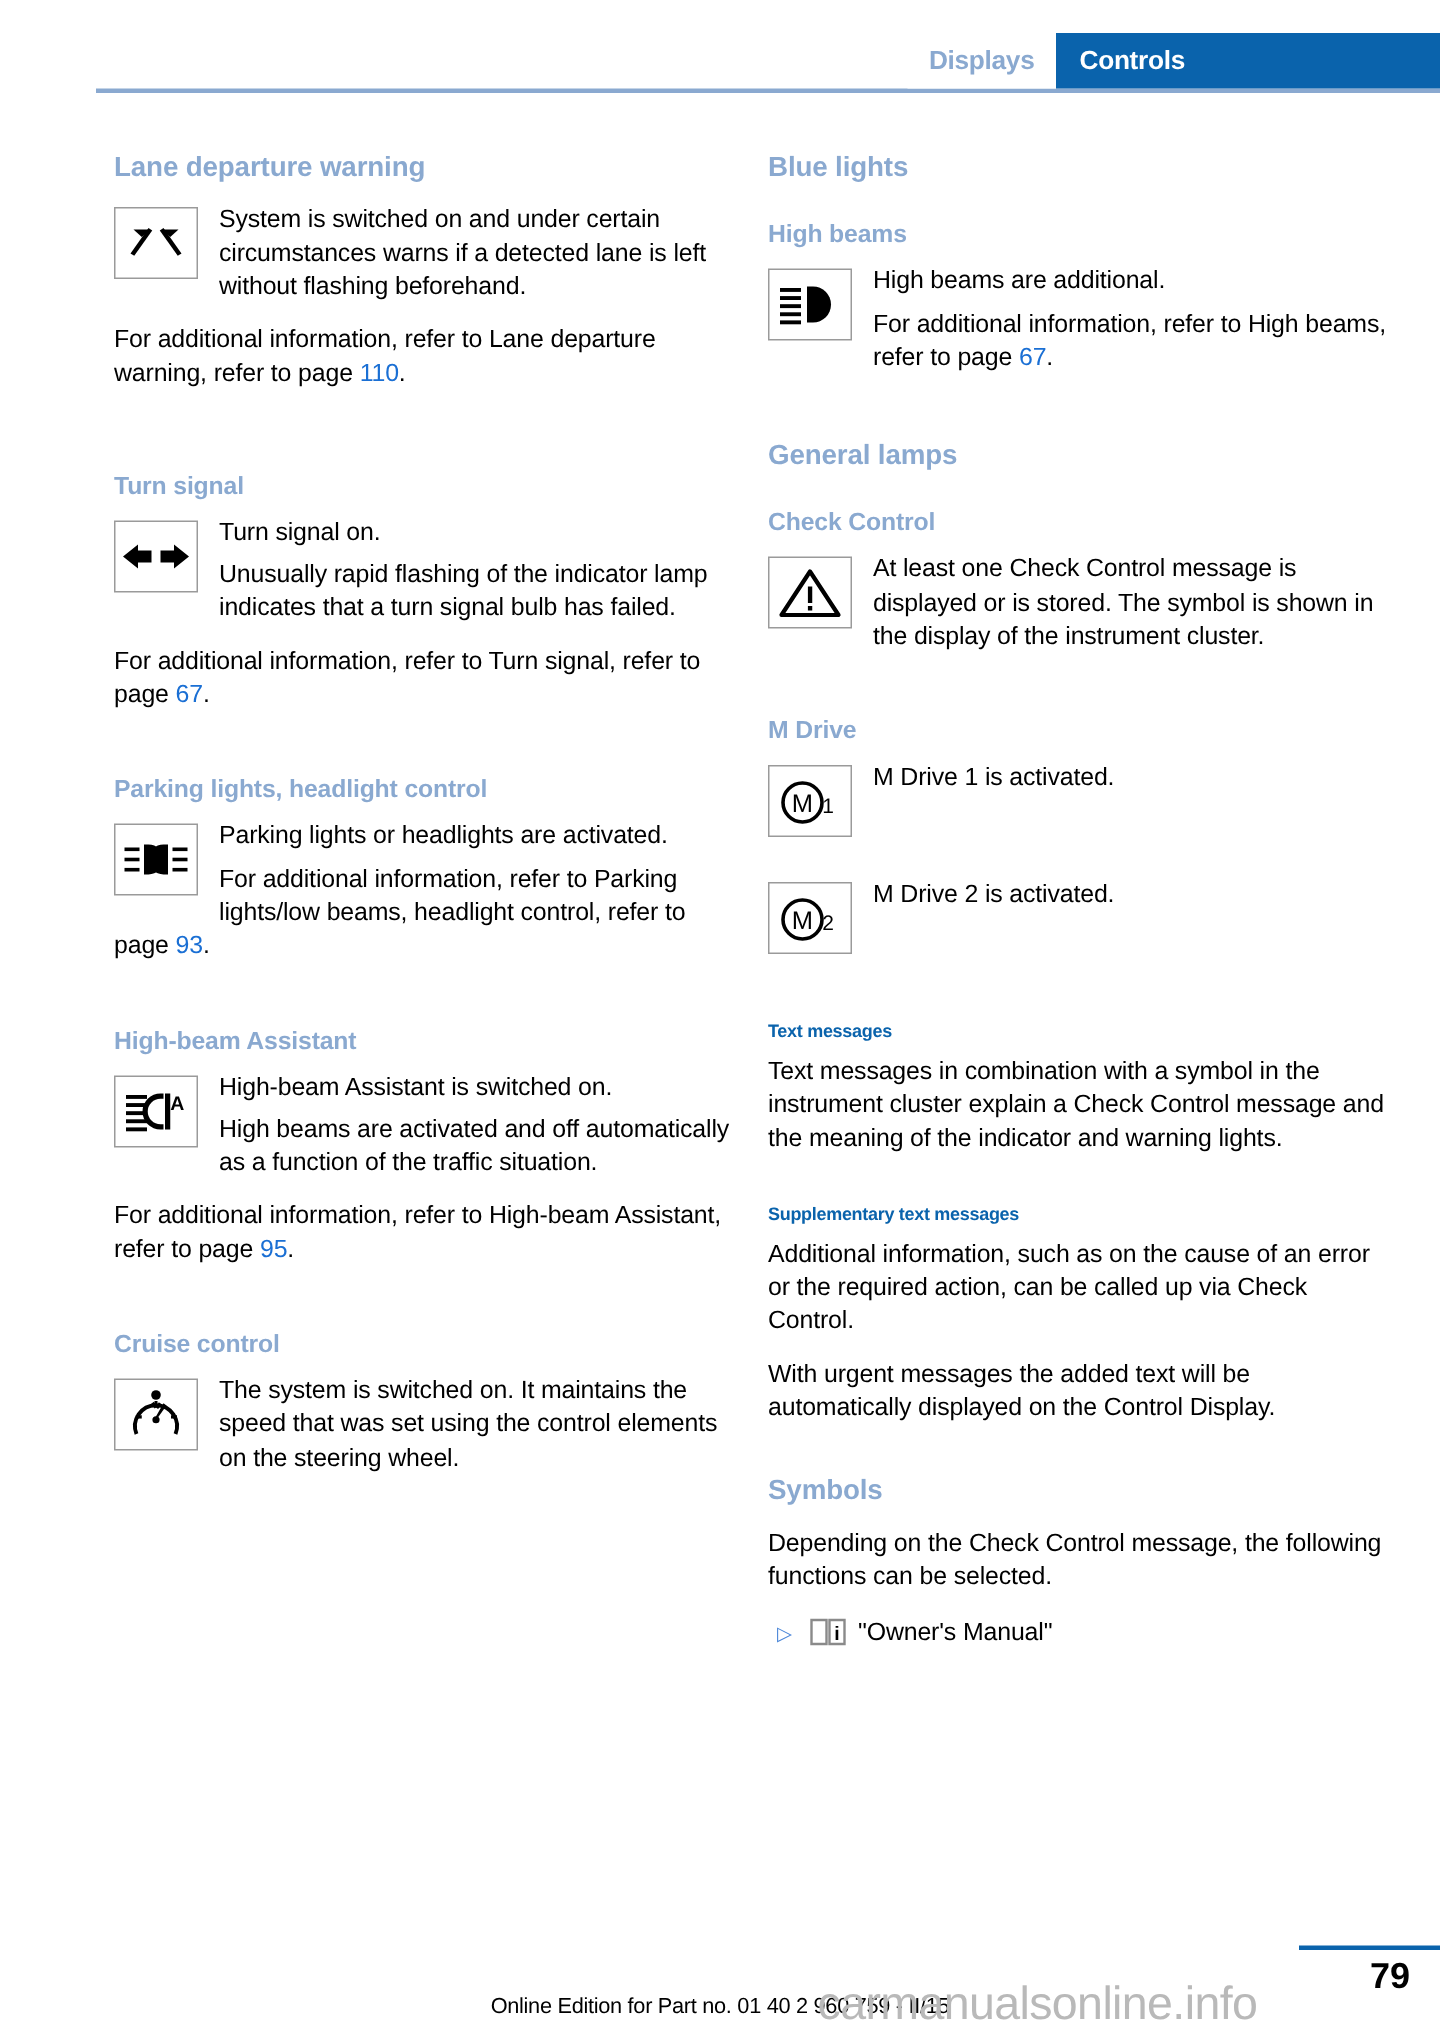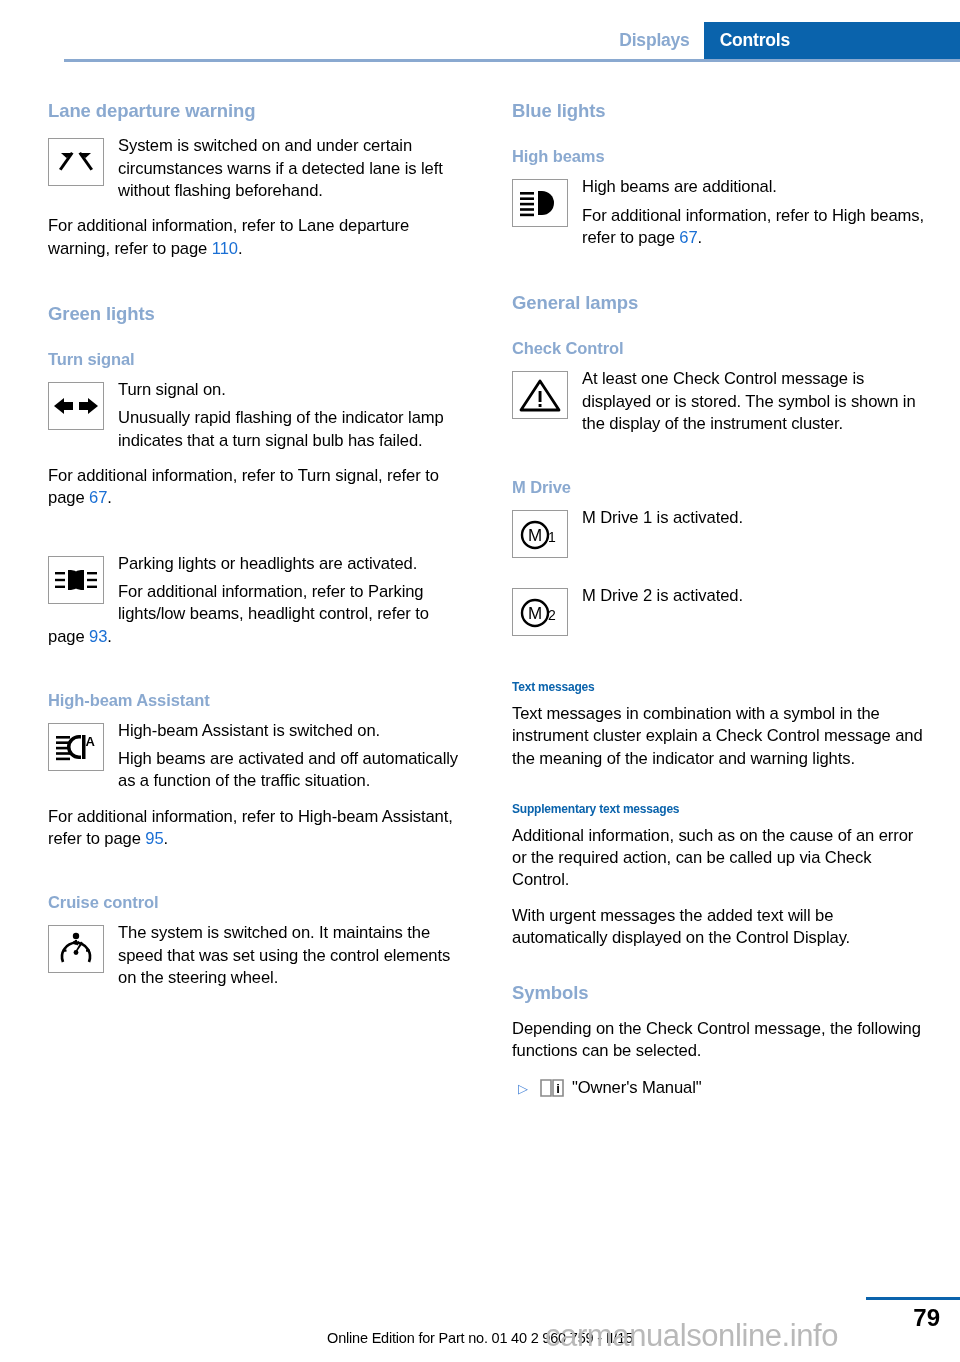--- a/index.html
+++ b/index.html
@@ -59,21 +59,21 @@
     padding-left: 16px;
     align-items: center;
   }
 
   
   .col {
     position: absolute;
     top: 100px;
     width: 420px;
   }
-  .col-left  { left: 48px; }
+  .col-left  { left: 76px; }
   .col-right { left: 512px; }
 
   
   h2.sec {
     font-size: 18.5px;
     font-weight: bold;
     color: #8aa9d0;
     margin: 0 0 14px 0;
     letter-spacing: -0.1px;
     line-height: 1.15;
@@ -224,21 +224,20 @@
         </g>
       </svg>
     </div>
     <p>System is switched on and under certain circumstances warns if a detected lane is left without flashing beforehand.</p>
   </div>
 
   <p class="body"><span>For additional information, refer to Lane departure warning, refer to page </span><span class="pg">110</span><span>.</span></p>
 
   <div class="sp-lg"></div>
 
-  <h2 class="sec">Green lights</h2>
 
   <div class="sp-sm"></div>
 
   <h3 class="sub">Turn signal</h3>
 
   <div class="iconblock">
     <div class="icon-box">
       <svg width="54" height="46" viewBox="0 0 54 46">
         <g fill="#000">
           <polygon points="5,23 15,15 15,19 24,19 24,27 15,27 15,31"></polygon>
@@ -247,20 +246,21 @@
       </svg>
     </div>
     <p>Turn signal on.</p>
     <p>Unusually rapid flashing of the indicator lamp indicates that a turn signal bulb has failed.</p>
   </div>
 
   <p class="body"><span>For additional information, refer to Turn signal, refer to page </span><span class="pg">67</span><span>.</span></p>
 
   <div class="sp-lg"></div>
 
+  <h3 class="sub">Parking lights, headlight control</h3>
 
   <div class="iconblock">
     <div class="icon-box">
       <svg width="54" height="46" viewBox="0 0 54 46">
         <g fill="#000">
           <path d="M19 13 h3 a10 10 0 0 1 0 20 h-3 z"></path>
           <path d="M35 13 h-3 a10 10 0 0 0 0 20 h3 z"></path>
           <rect x="6" y="15" width="10" height="2.4"></rect>
           <rect x="6" y="21.8" width="10" height="2.4"></rect>
           <rect x="6" y="28.6" width="10" height="2.4"></rect>

